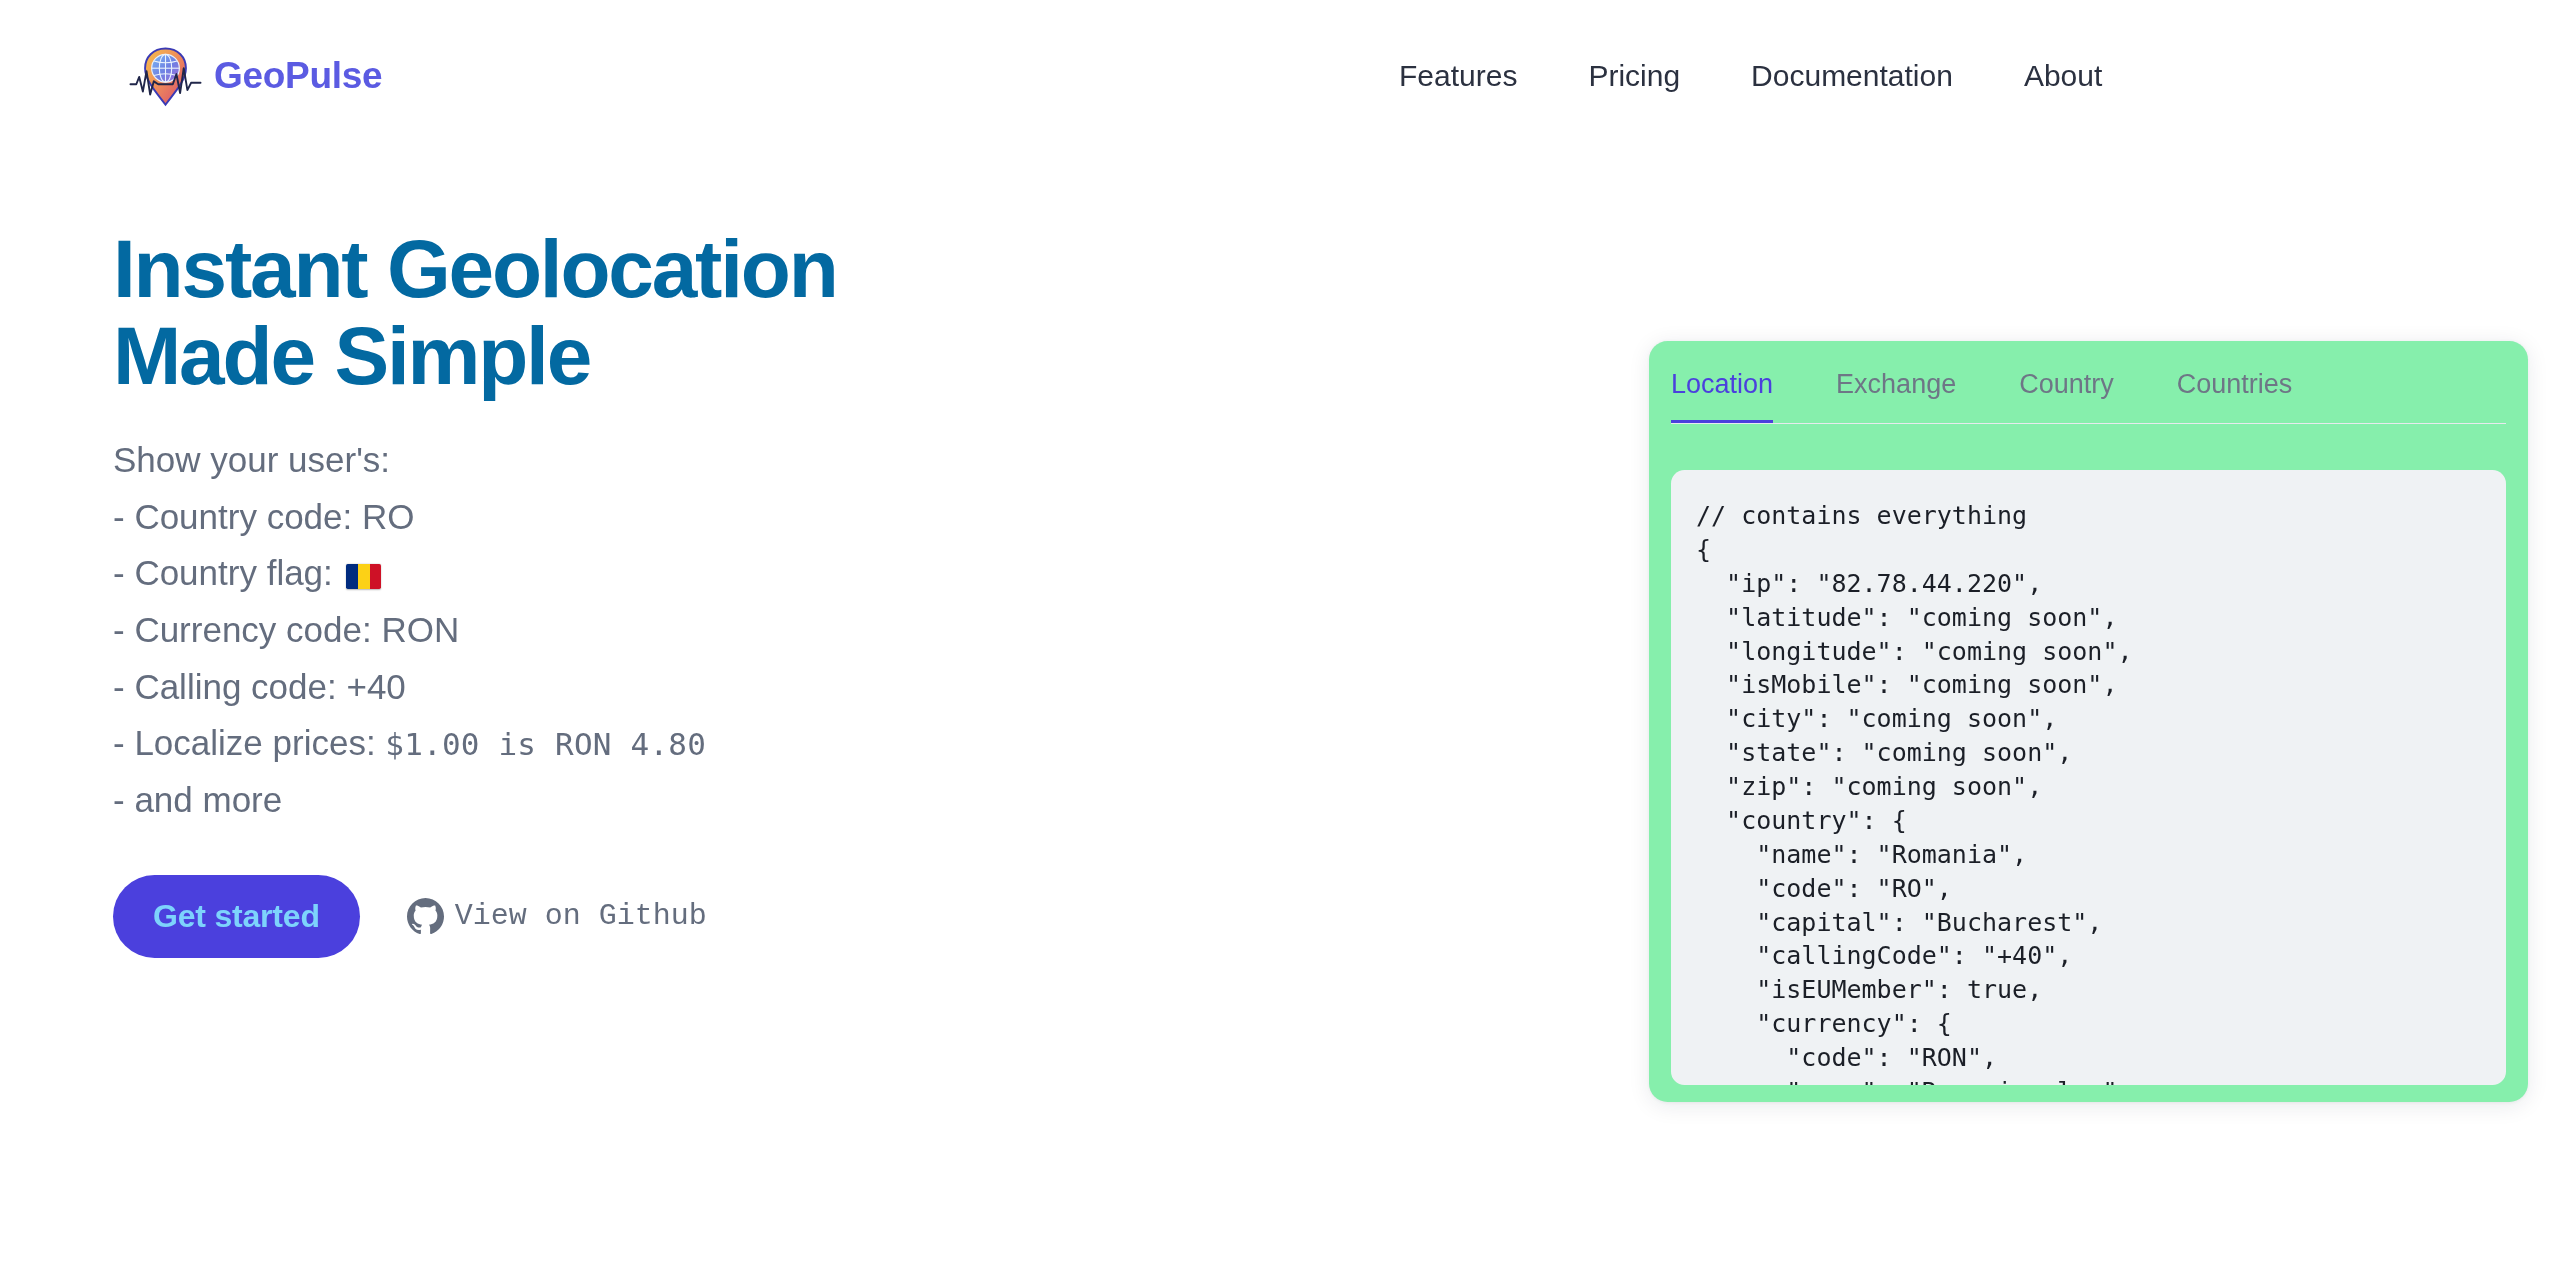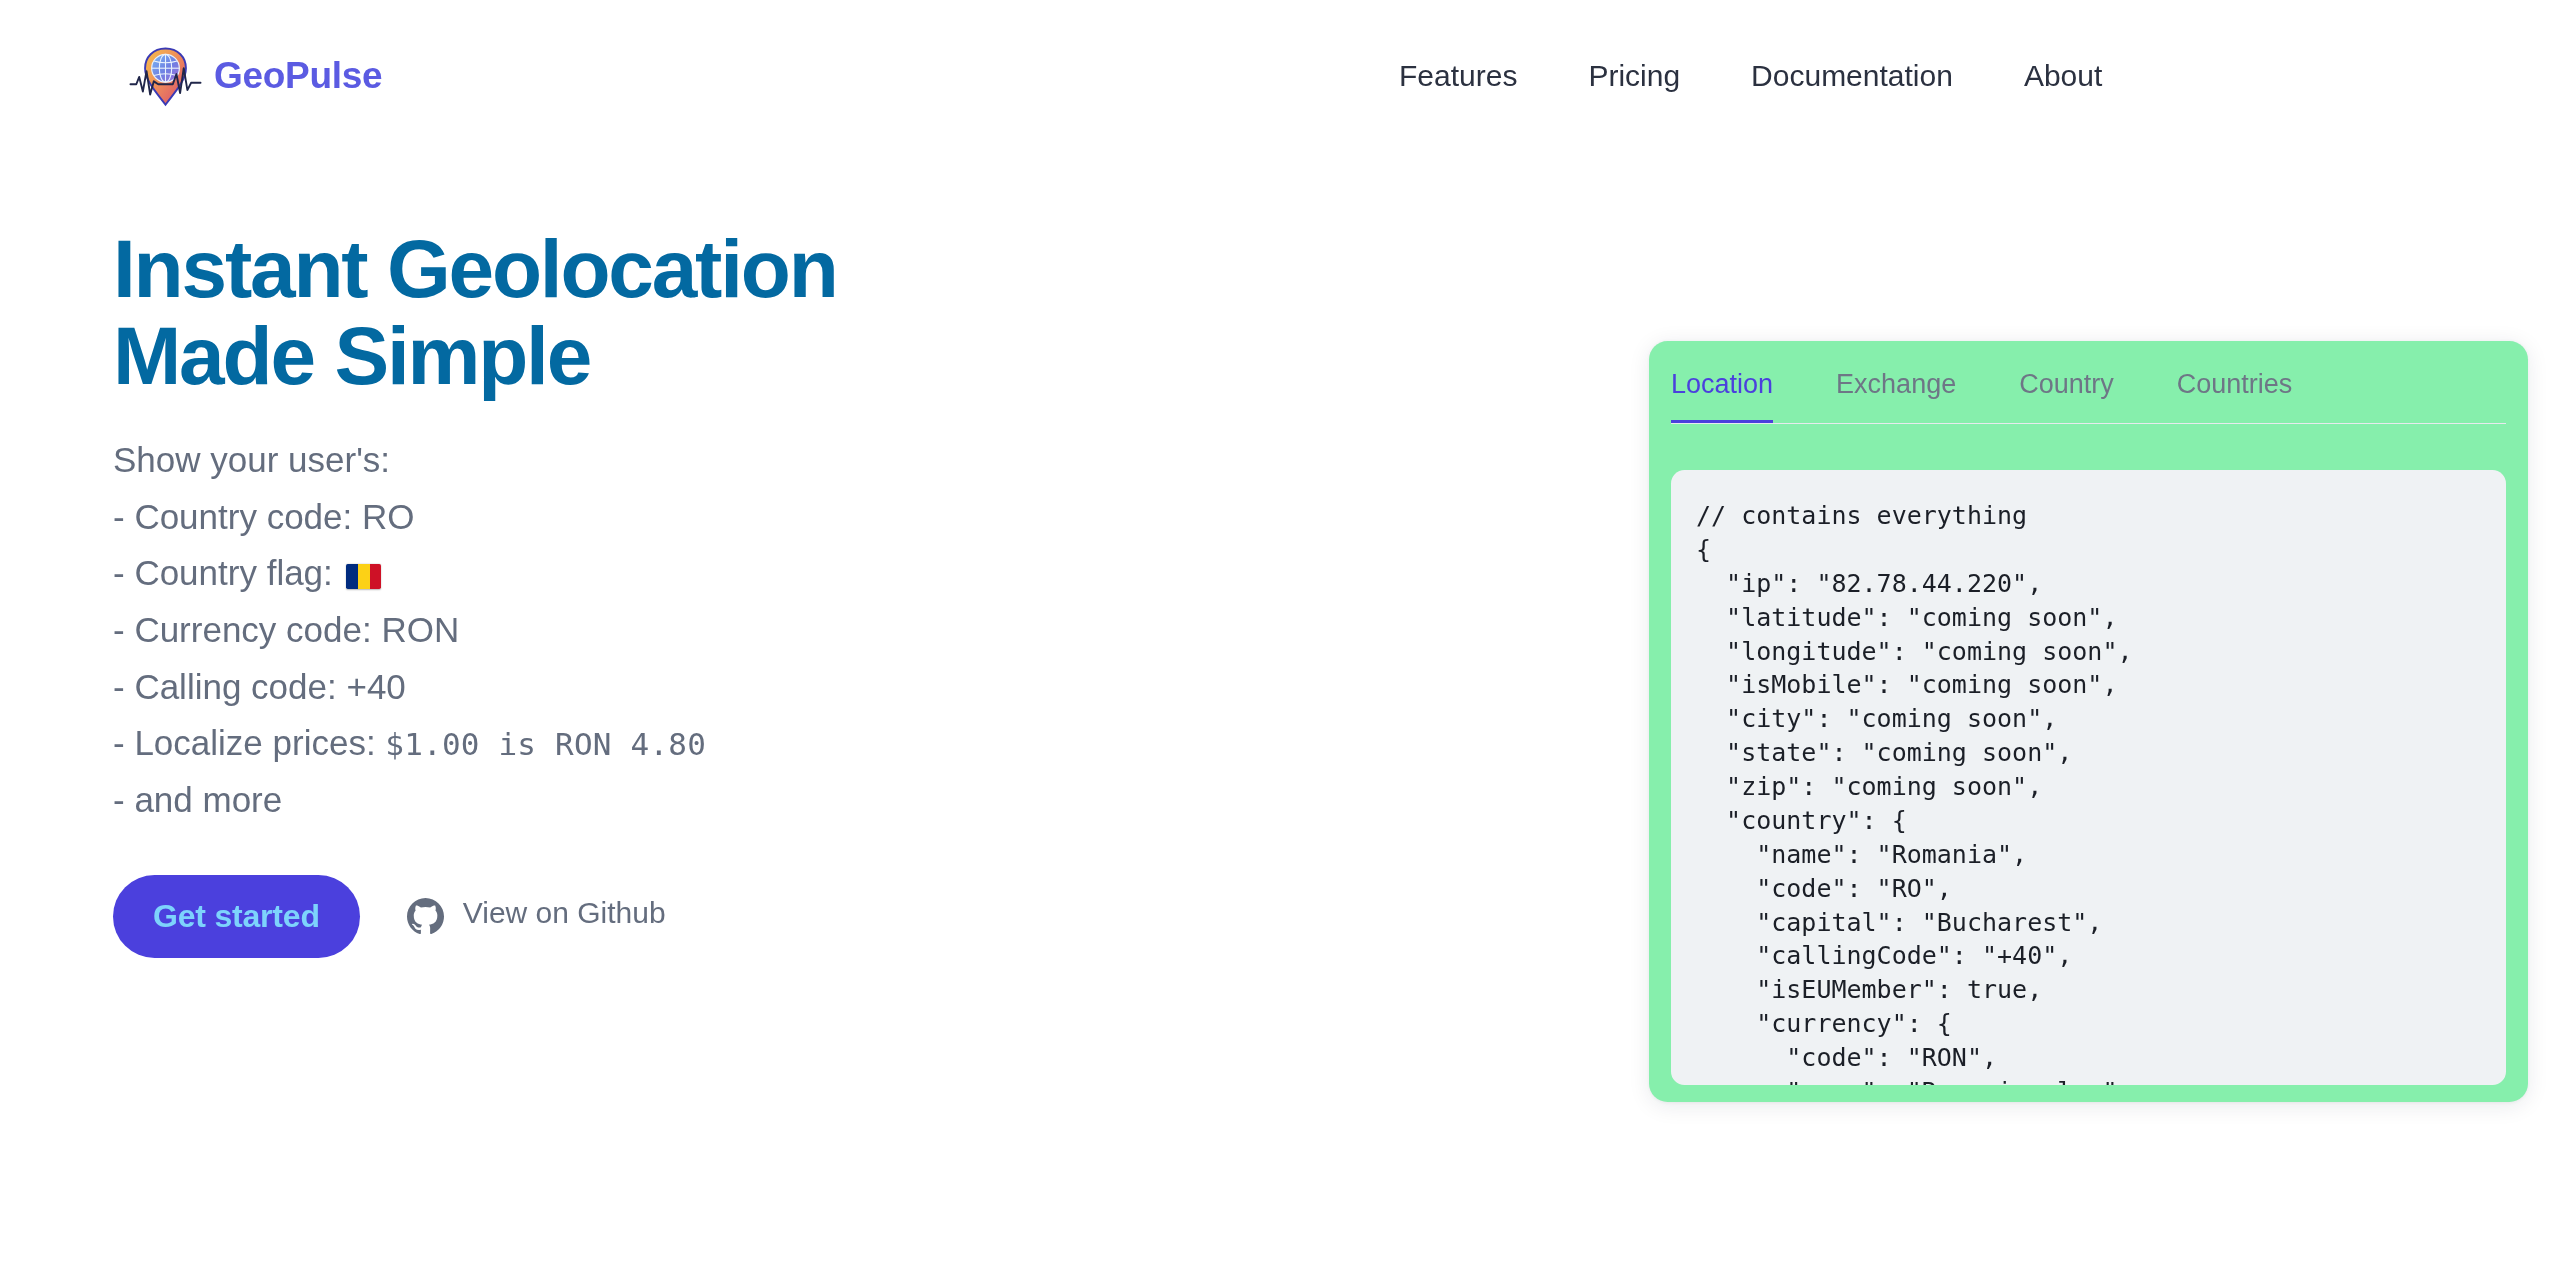--- a/index.html
+++ b/index.html
@@ -142,24 +142,25 @@
     color: #7dd3fc;
     font-family: "Liberation Sans", sans-serif;
     font-size: 32px;
     font-weight: 700;
     cursor: pointer;
     letter-spacing: -0.2px;
   }
 
   .github-link {
     display: inline-flex;
-    align-items: flex-start;
-    gap: 19px;
+    align-items: center;
+    gap: 11px;
     margin-left: 47px;
     text-decoration: none;
+    font-family: Liberation Mono, monospace;
   }
   .github-icon { width: 37px; height: 37px; display: block; flex: none; }
   .github-label { font-size: 30px; color: #646d7e; line-height: 1; }
 
   
   .preview-card {
     position: absolute;
     left: 1649px;
     top: 341px;
     width: 879px;

